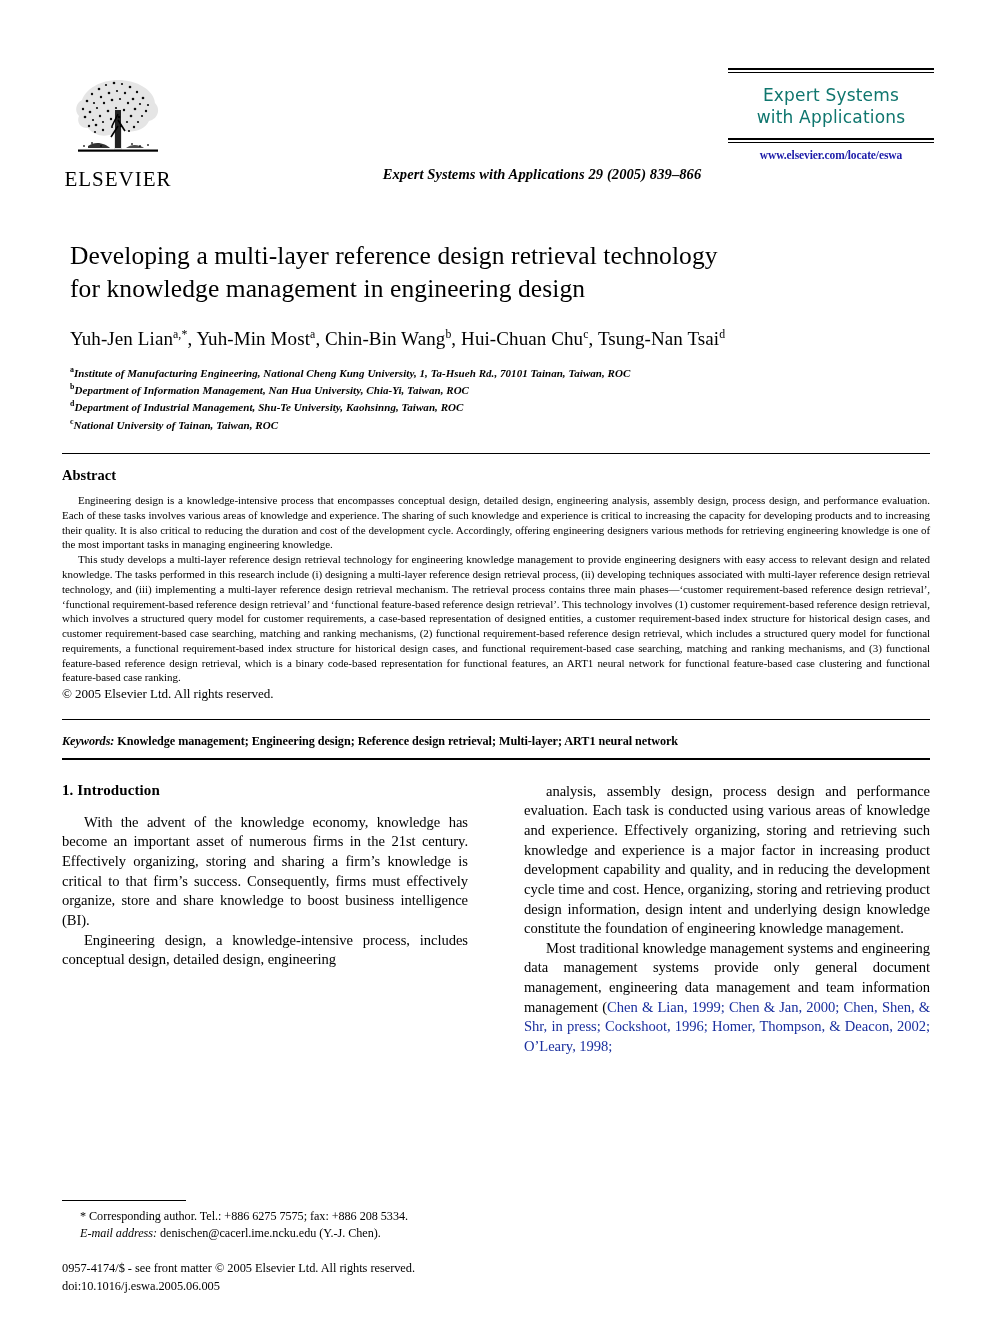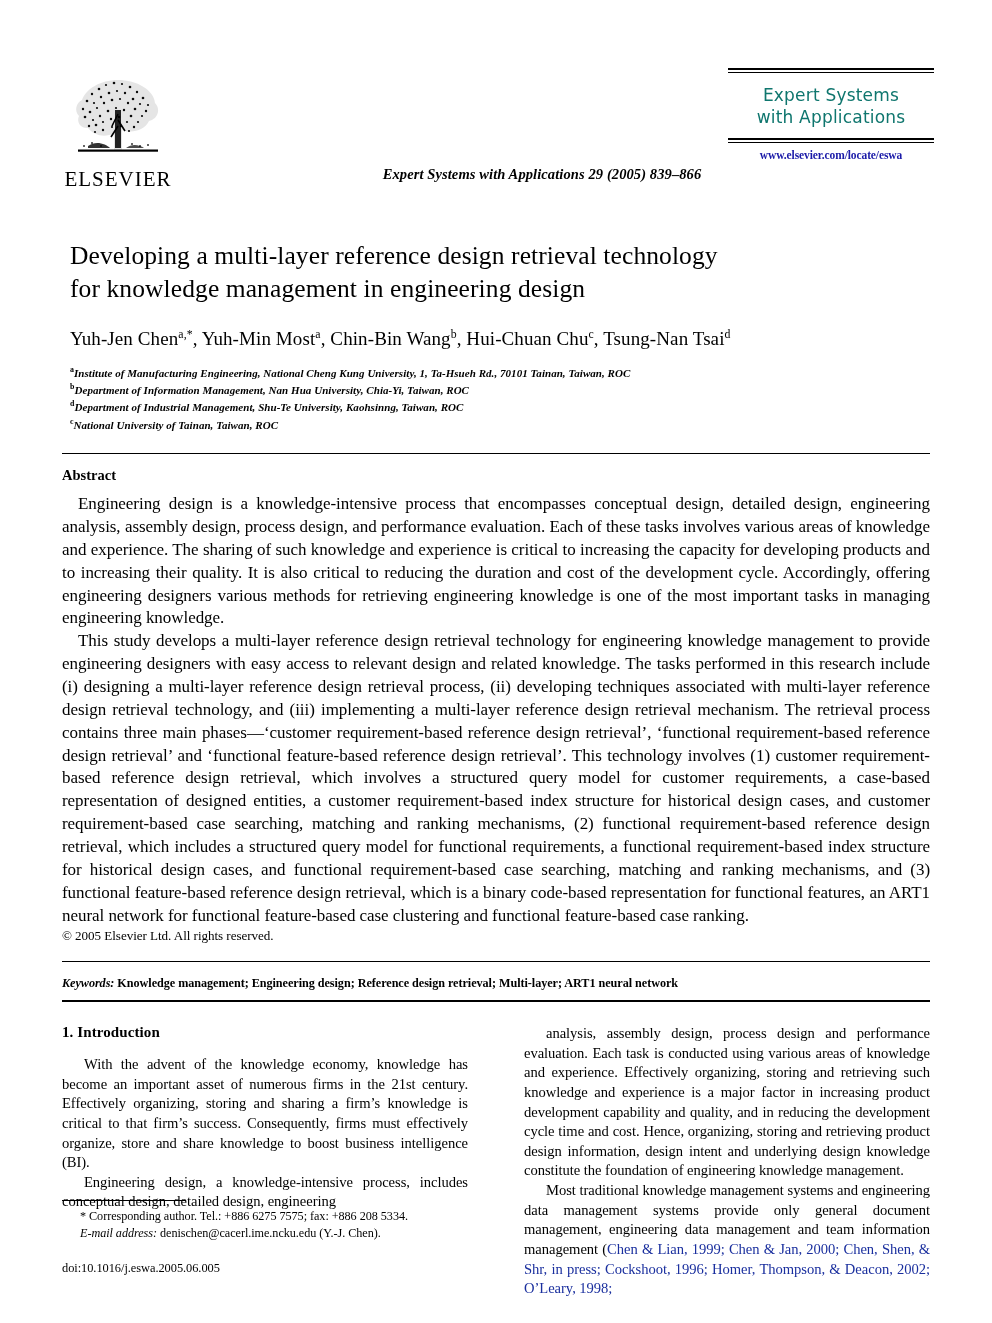--- a/index.html
+++ b/index.html
@@ -114,21 +114,21 @@
   .hr-abs-top { margin-top: 20px; }
 
   
   .abstract { margin: 0 62px; }
   .abs-head {
     font-size: 14.5px;
     font-weight: bold;
     margin: 13px 0 9px 0;
   }
   .abs-p {
-    font-size: 17px;
+    font-size: 11px;
     line-height: 1.345;
     text-align: justify;
     margin: 0;
     text-indent: 16px;
     letter-spacing: -0.05px;
   }
   .abs-copy {
     font-size: 13.1px;
     line-height: 1.345;
     margin: 0;
@@ -286,21 +286,21 @@
     </div>
   </div>
 
   <div class="title-block">
     <h1 class="paper-title">
       <span>Developing a multi-layer reference design retrieval technology</span><br>
       <span>for knowledge management in engineering design</span>
     </h1>
 
     <div class="authors">
-      <span><span>Yuh-Jen Chen</span><sup>a,*</sup><span>, </span></span><span><span>Yuh-Min Most</span><sup>a</sup><span>, </span></span><span><span>Chin-Bin Wang</span><sup>b</sup><span>, </span></span><span><span>Hui-Chuan Chu</span><sup>c</sup><span>, </span></span><span><span>Tsung-Nan Tsai</span><sup>d</sup></span>
+      <span><span>Yuh-Jen Lian</span><sup>a,*</sup><span>, </span></span><span><span>Yuh-Min Most</span><sup>a</sup><span>, </span></span><span><span>Chin-Bin Wang</span><sup>b</sup><span>, </span></span><span><span>Hui-Chuan Chu</span><sup>c</sup><span>, </span></span><span><span>Tsung-Nan Tsai</span><sup>d</sup></span>
     </div>
 
     <div class="affiliations">
       <div class="affil"><sup>a</sup><span>Institute of Manufacturing Engineering, National Cheng Kung University, 1, Ta-Hsueh Rd., 70101 Tainan, Taiwan, ROC</span></div>
       <div class="affil"><sup>b</sup><span>Department of Information Management, Nan Hua University, Chia-Yi, Taiwan, ROC</span></div>
       <div class="affil"><sup>d</sup><span>Department of Industrial Management, Shu-Te University, Kaohsinng, Taiwan, ROC</span></div>
       <div class="affil"><sup>c</sup><span>National University of Tainan, Taiwan, ROC</span></div>
     </div>
   </div>
 
@@ -333,17 +333,18 @@
       <p class="body-p">analysis, assembly design, process design and performance evaluation. Each task is conducted using various areas of knowledge and experience. Effectively organizing, storing and retrieving such knowledge and experience is a major factor in increasing product development capability and quality, and in reducing the development cycle time and cost. Hence, organizing, storing and retrieving product design information, design intent and underlying design knowledge constitute the foundation of engineering knowledge management.</p>
       <p class="body-p"><span>Most traditional knowledge management systems and engineering data management systems provide only general document management, engineering data management and team information management (</span><span class="cite">Chen &amp; Lian, 1999; Chen &amp; Jan, 2000; Chen, Shen, &amp; Shr, in press; Cockshoot, 1996; Homer, Thompson, &amp; Deacon, 2002; O’Leary, 1998;</span></p>
     </div>
   </div>
 
   <div class="footnote-zone">
     <hr class="fn-rule">
     <p class="fn-line indent2"><span>*</span><span> Corresponding author. Tel.: +886 6275 7575; fax: +886 208 5334.</span></p>
     <p class="fn-line indent2"><span class="fn-email-label">E-mail address:</span><span> denischen@cacerl.ime.ncku.edu (Y.-J. Chen).</span></p>
     <div class="issn-block">
+      <p class="issn-line">0957-4174/$ - see front matter © 2005 Elsevier Ltd. All rights reserved.</p>
       <p class="issn-line">doi:10.1016/j.eswa.2005.06.005</p>
     </div>
   </div>
 
 </div>
 
 </body></html>

